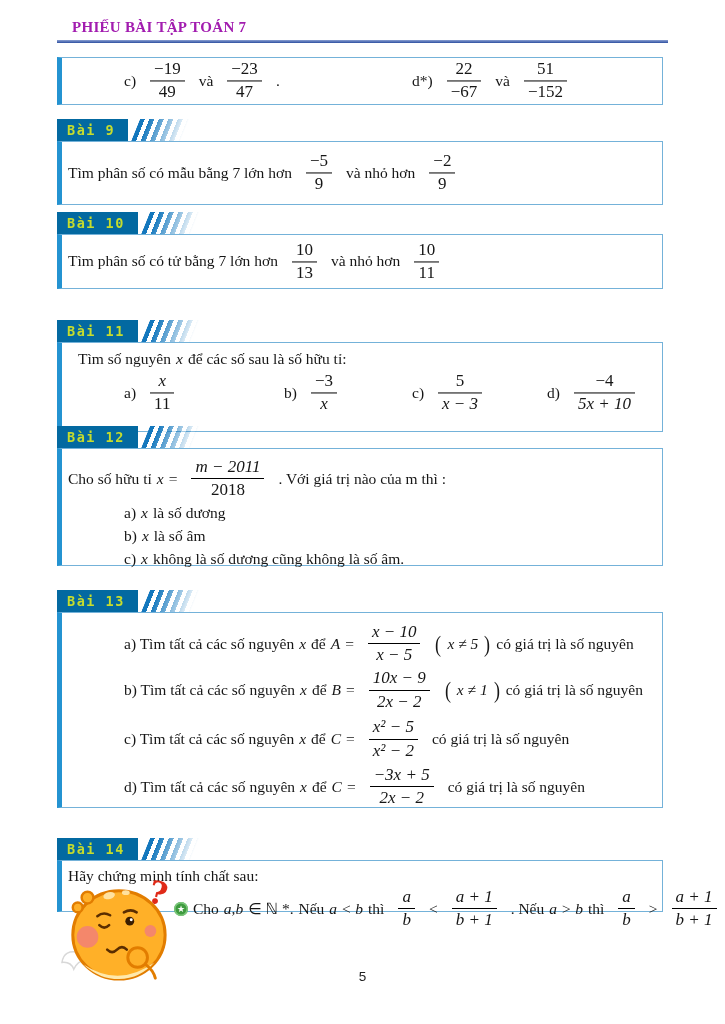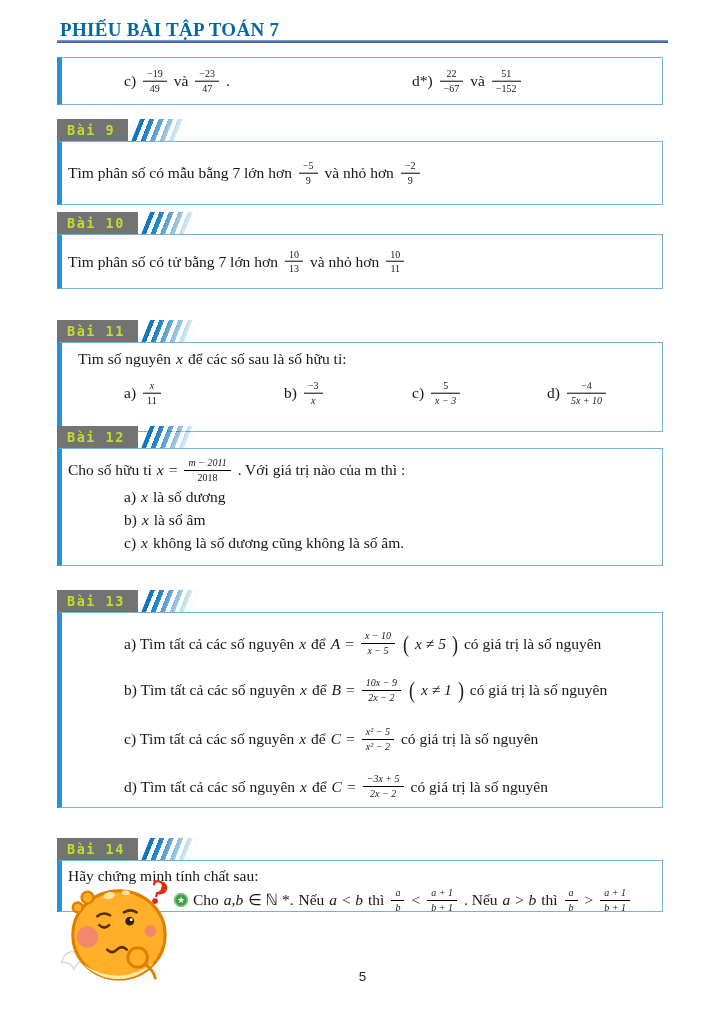--- a/index.html
+++ b/index.html
@@ -1,42 +1,42 @@
 <!DOCTYPE html>
 <html><head>
 <meta charset="utf-8">
 <style>
   html,body{margin:0;padding:0;background:#ffffff;}
   .page{position:relative;width:725px;height:1024px;background:#fff;overflow:hidden;
         font-family:"Liberation Serif", serif;color:#161616;}
 
   
-  .hdr-title{position:absolute;left:60px;top:19px;font-size:19px;font-weight:bold;
-             color:#0369a1;letter-spacing:.3px;}
+  .hdr-title{position:absolute;left:72px;top:19px;font-size:15px;font-weight:bold;
+             color:#a21caf;letter-spacing:.3px;}
   .hdr-rule{position:absolute;left:57px;top:40px;width:611px;height:3px;
             background:linear-gradient(#8ba0d2,#2d4fa0);}
 
   
   .sec{position:absolute;left:57px;width:606px;}
   .box{position:relative;background:#fff;border:1.4px solid #74b2d9;
        border-left:5px solid #2493d1;box-sizing:border-box;}
   .badge{display:flex;height:22px;align-items:stretch;}
-  .badge-solid{background:#737373;color:#c6dc2d;font-family:"DejaVu Sans Mono",monospace;
+  .badge-solid{background:#0369a1;color:#c6dc2d;font-family:"DejaVu Sans Mono",monospace;
                font-weight:bold;font-size:13.5px;letter-spacing:1.5px;
                padding:3px 13px 0 10px;}
   .badge-stripes{width:52px;height:22px;margin-left:3px;transform:skewX(-22deg);
                  transform-origin:0 100%;
                  background:repeating-linear-gradient(90deg,#1377bd 0 5px,#ffffff 5px 9.5px);
                  -webkit-mask-image:linear-gradient(to right,#000 15%,rgba(0,0,0,0) 95%);
                  mask-image:linear-gradient(to right,#000 15%,rgba(0,0,0,0) 95%);}
 
   
   .mrow{display:flex;align-items:center;gap:5px;font-size:15.5px;white-space:nowrap;}
   .frac{display:inline-block;vertical-align:middle;text-align:center;
-        font-size:10px;line-height:1.18;margin:0 2px;}
+        font-size:17px;line-height:1.18;margin:0 9px;}
   .frac .num{display:block;padding:0 4px 1px;border-bottom:1.2px solid #000;}
   .frac .den{display:block;padding:1px 4px 0;}
   .it{font-style:italic;}
   .paren{font-size:24px;font-weight:300;line-height:1;transform:scaleX(.75);}
   .abs{position:absolute;top:50%;transform:translateY(-50%);}
 
   
   .star-bullet{display:inline-flex;width:14px;height:14px;border-radius:50%;
                background:#3f9b3f;color:#fff;font-size:9px;align-items:center;
                justify-content:center;flex:0 0 auto;box-shadow:inset 0 0 0 1.5px #7cc87c;}

